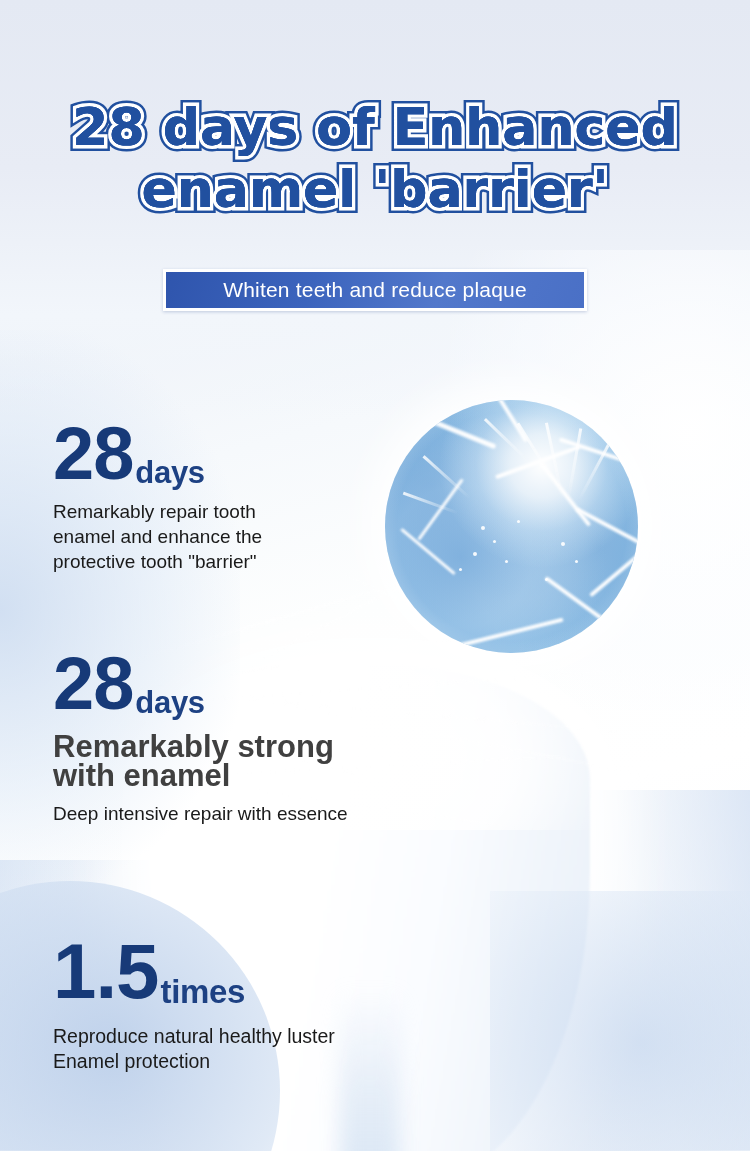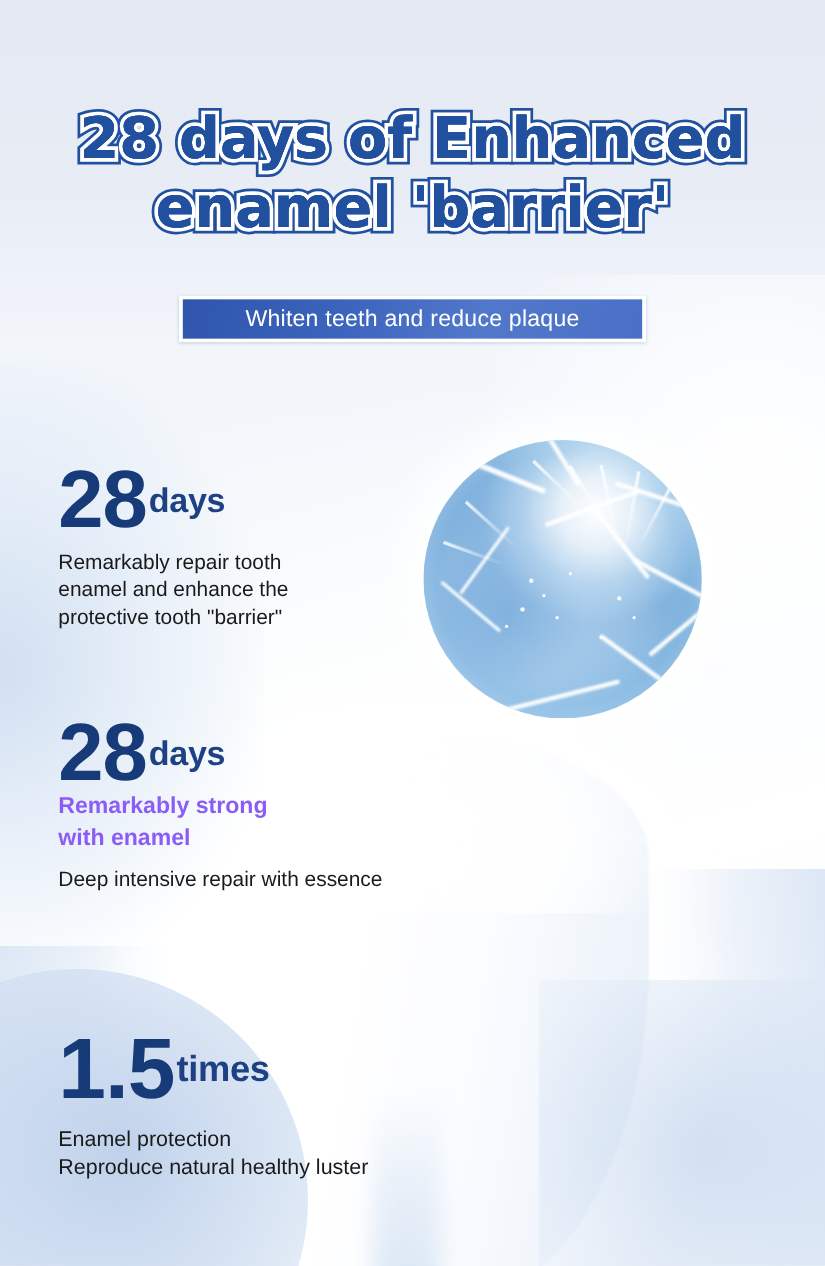--- a/index.html
+++ b/index.html
@@ -206,21 +206,21 @@
     font-family: "Liberation Sans", sans-serif;
   }
 
   
   .stat {
     position: absolute;
     z-index: 5;
   }
   .stat-line {
     display: flex;
-    align-items: center;
+    align-items: flex-end;
     line-height: 1;
   }
   .stat-num {
     font-family: "Liberation Sans", sans-serif;
     font-weight: bold;
     font-size: 74px;
     color: #173a78;
     letter-spacing: -1px;
     line-height: 0.92;
   }
@@ -228,23 +228,24 @@
     font-family: "Liberation Sans", sans-serif;
     font-weight: bold;
     font-size: 31px;
     color: #1d4183;
     margin-left: 2px;
     letter-spacing: -0.3px;
   }
   .stat-sub {
     font-family: "Liberation Sans", sans-serif;
     font-weight: bold;
-    font-size: 21px;
-    color: #8b5cf6;
+    font-size: 31px;
+    color: #404040;
     line-height: 29px;
+    margin-top: 14px;
   }
   .stat-desc {
     font-family: "Liberation Sans", sans-serif;
     font-size: 19px;
     color: #1a1a1a;
     line-height: 25px;
     margin-top: 11px;
   }
   .stat-desc div { white-space: nowrap; }
   .stat-sub div { white-space: nowrap; }
@@ -366,18 +367,18 @@
       <div>Deep intensive repair with essence</div>
     </div>
   </div>
 
   <div class="stat" id="stat-3">
     <div class="stat-line">
       <span class="stat-num">1.5</span>
       <span class="stat-unit">times</span>
     </div>
     <div class="stat-desc">
+      <div>Reproduce natural healthy luster</div>
       <div>Enamel protection</div>
-      <div>Reproduce natural healthy luster</div>
     </div>
   </div>
 
 </div>
 
 </body></html>

